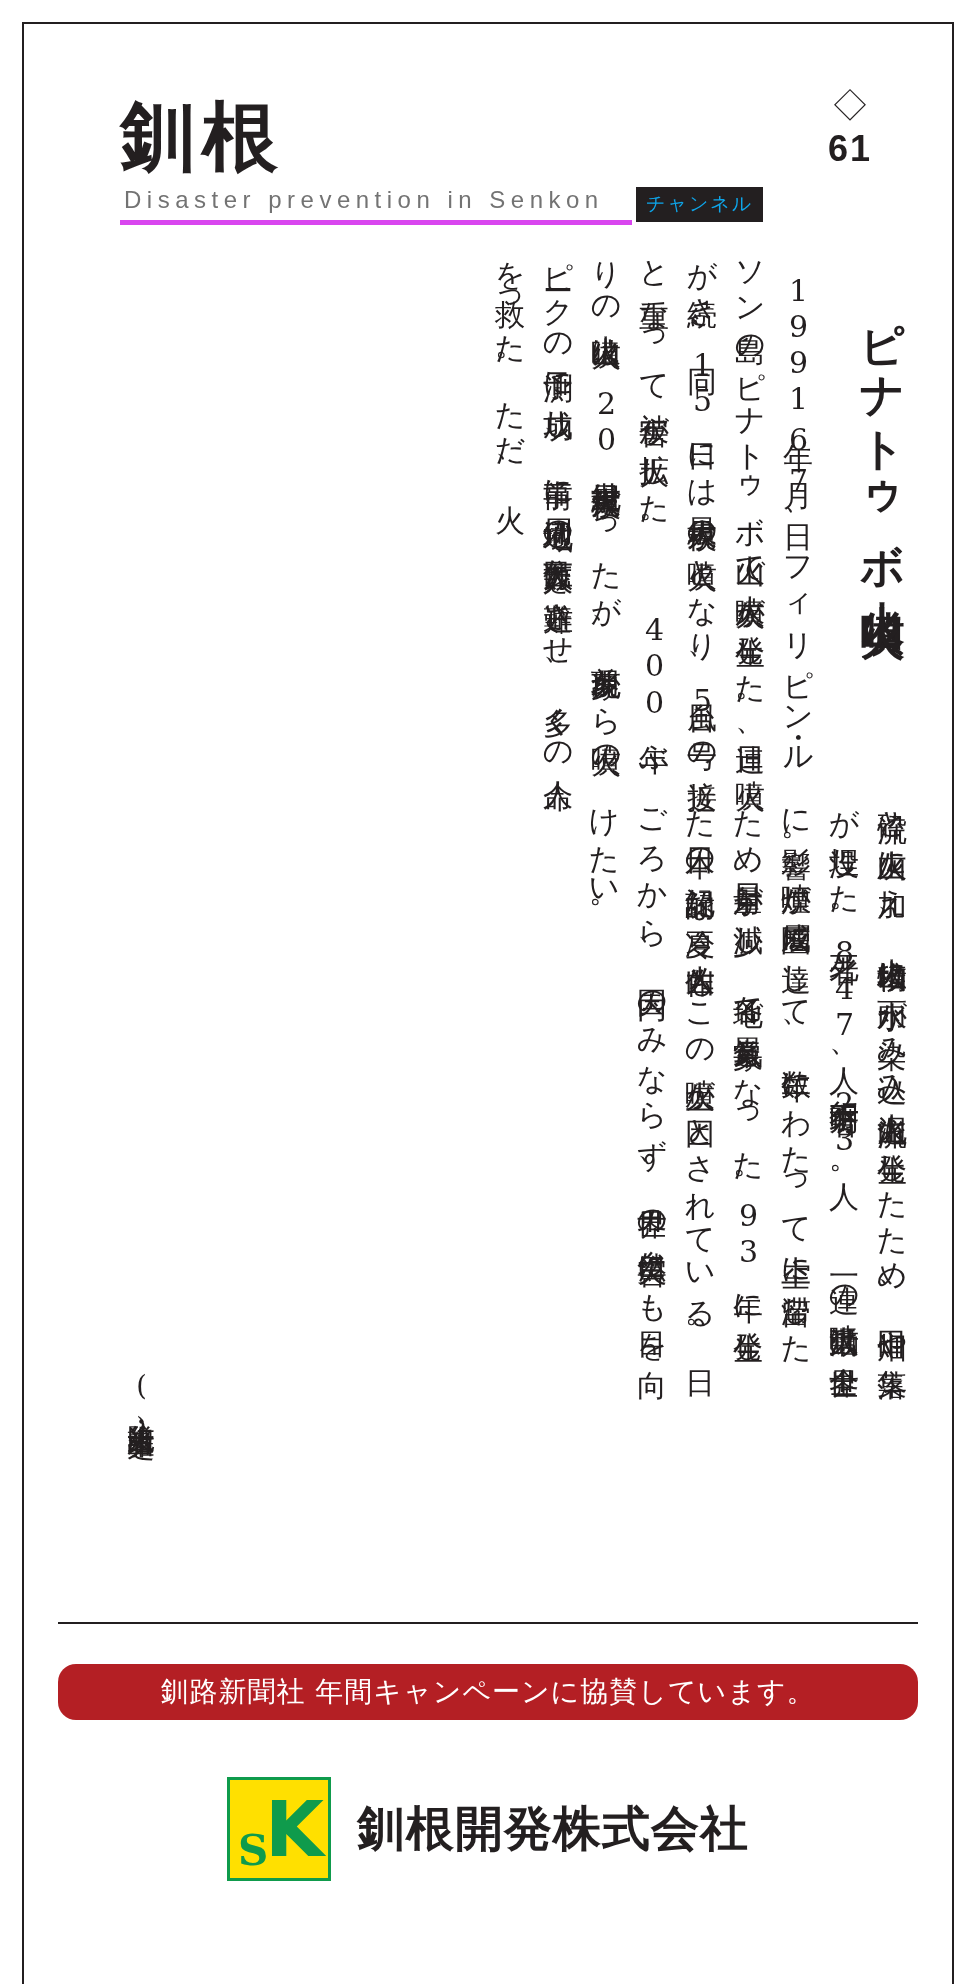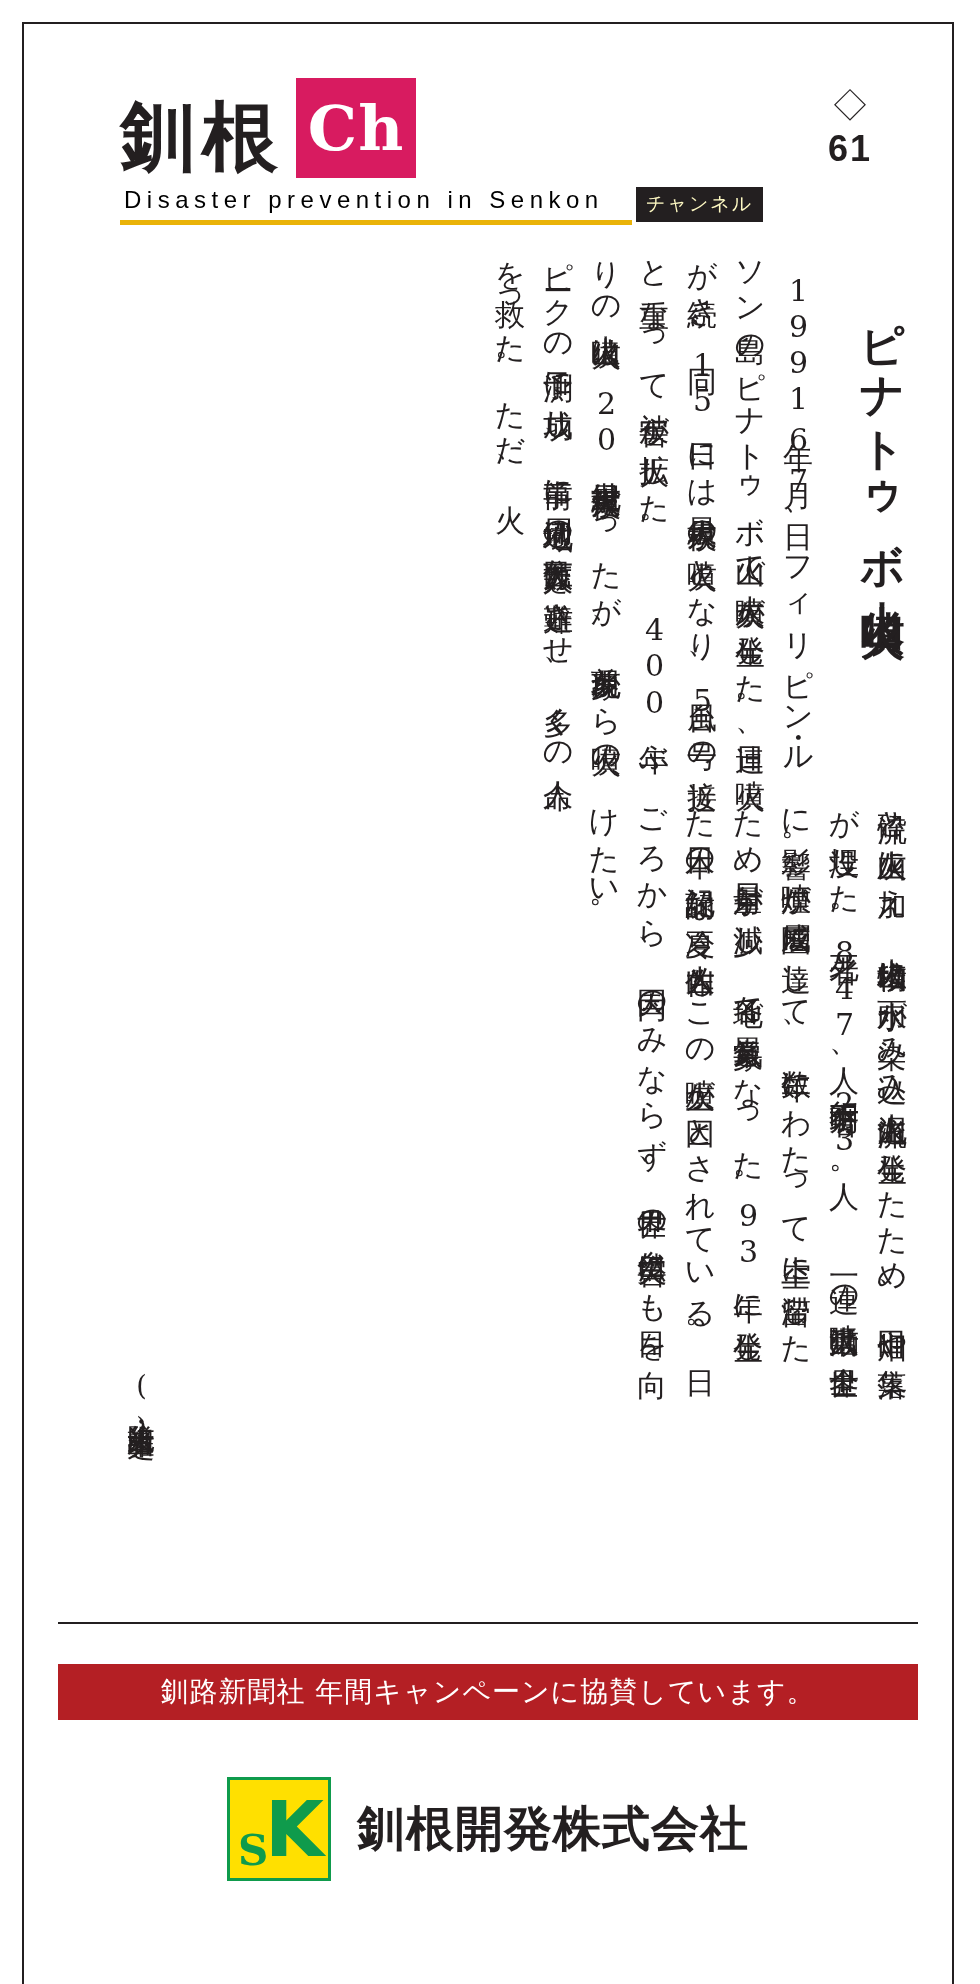--- a/index.html
+++ b/index.html
@@ -71,30 +71,30 @@
   .logo-sub-row {
     position: relative;
     margin-top: 6px;
     display: flex;
     align-items: center;
   }
   .logo-en {
     font-family: "Liberation Sans", sans-serif;
     font-size: 24px;
     letter-spacing: 5.5px;
-    color: #000000;
+    color: #737373;
     padding: 2px 4px 6px 4px;
-    border-bottom: 5px solid #eab308;
+    border-bottom: 5px solid #d946ef;
     width: 512px;
     box-sizing: border-box;
   }
   .logo-channel {
     margin-left: 4px;
     background: #231f20;
-    color: #fef9c3;
+    color: #0ea5e9;
     font-size: 19px;
     letter-spacing: 2px;
     padding: 4px 10px 5px 10px;
     white-space: nowrap;
   }
 
   .page-number {
     position: absolute;
     right: 8px;
     top: 36px;
@@ -190,20 +190,21 @@
     height: 56px;
     background: #b41f24;
     color: #ffffff;
     display: flex;
     align-items: center;
     justify-content: center;
     font-family: "DejaVu Sans", "Liberation Sans", sans-serif;
     font-size: 28px;
     letter-spacing: 1px;
     font-weight: 500;
+    border-radius: 18px;
   }
 
   .company-row {
     position: absolute;
     left: 34px;
     right: 34px;
     top: 1740px;
     height: 130px;
     display: flex;
     align-items: center;
@@ -250,21 +251,20 @@
 </style>
 </head>
 <body>
 
 <div class="page">
 
   <div class="header">
     <div class="logo-wrap">
       <div class="logo-main">
         <span class="logo-kanji">釧根</span>
-        <span class="logo-ch-box">Ch</span>
       </div>
       <div class="logo-sub-row">
         <span class="logo-en">Disaster prevention in Senkon</span>
         <span class="logo-channel">チャンネル</span>
       </div>
     </div>
     <div class="page-number">
       <div class="diamond">◇</div>
       <div class="num">61</div>
     </div>

